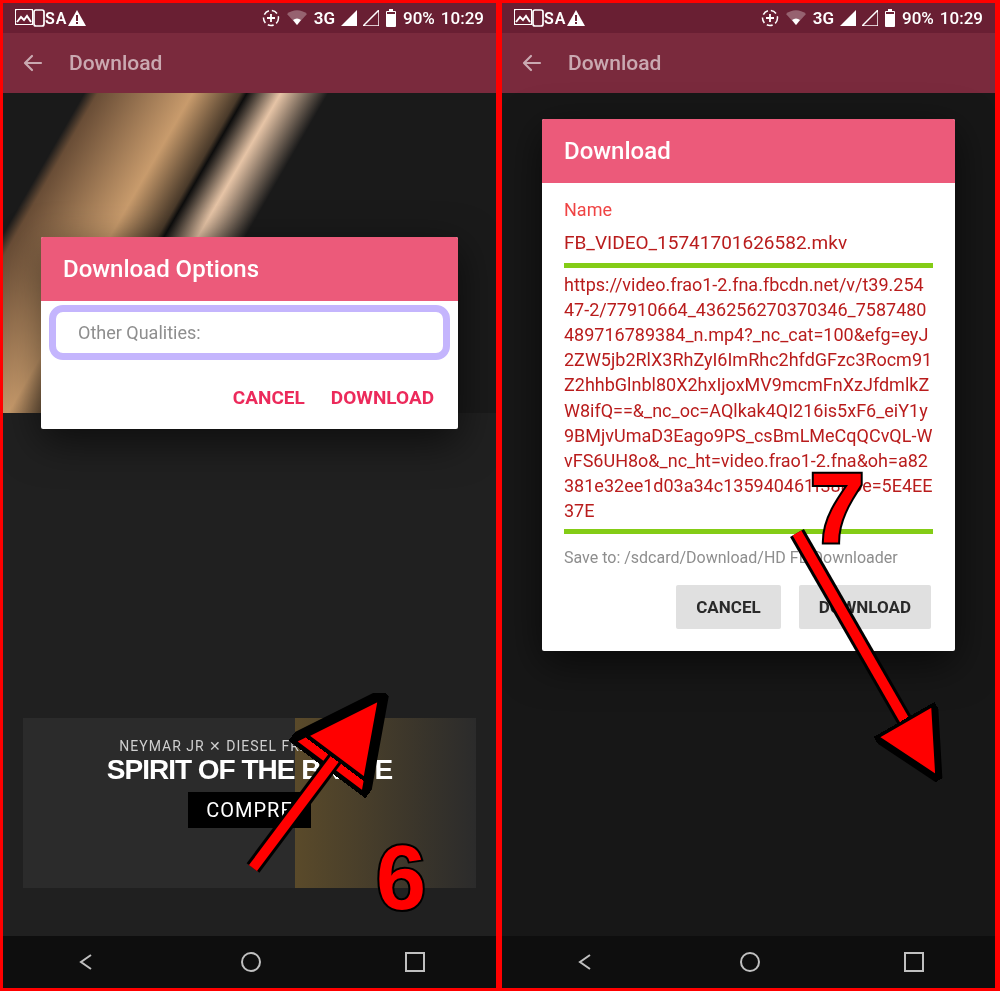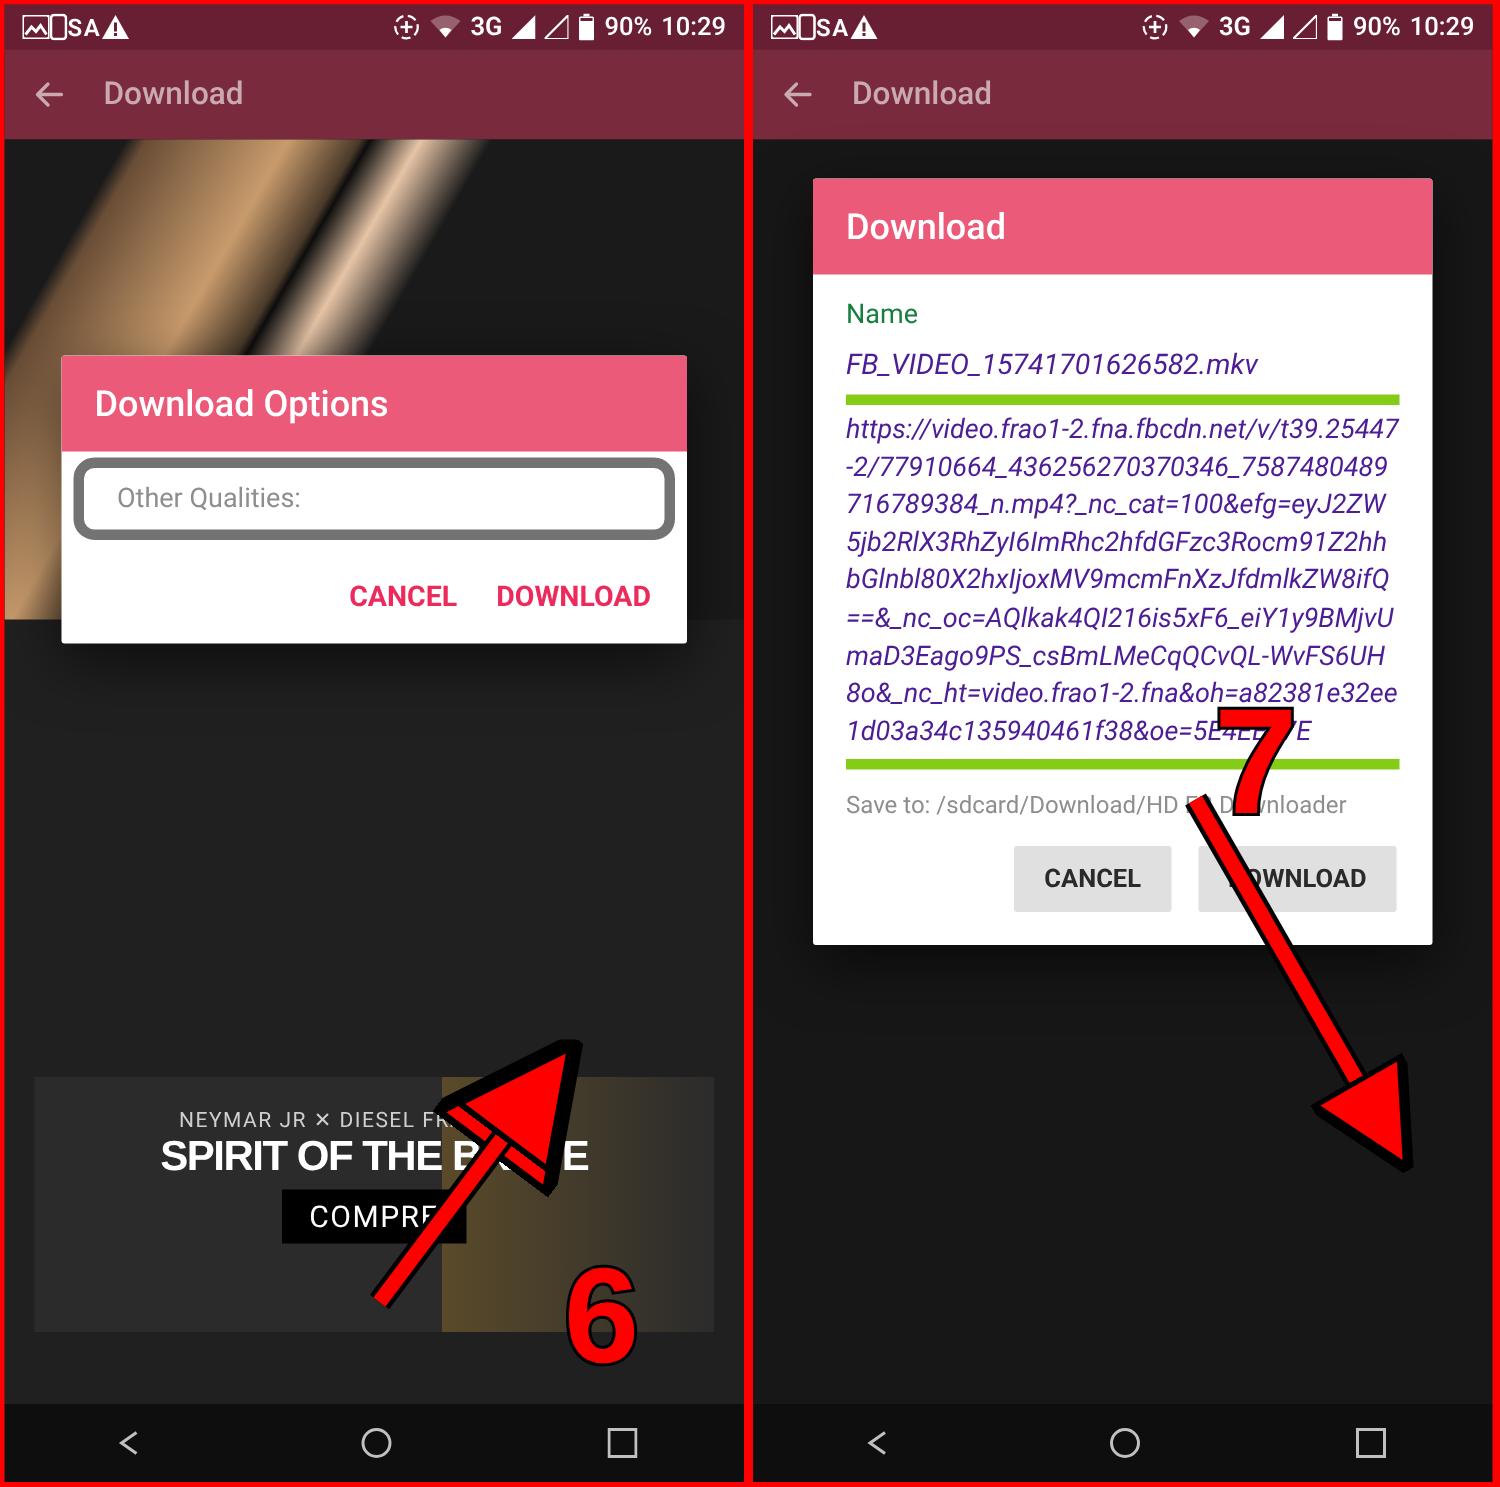--- a/index.html
+++ b/index.html
@@ -21,21 +21,21 @@
   
   .status {
     height: 30px;
     background: #691f33;
     color: #fff;
     display: flex;
     align-items: center;
     padding: 0 12px;
     font-size: 16px;
   }
-  .status-left { display: flex; align-items: center; }
+  .status-left { display: flex; }
   .status-right { margin-left: auto; display: flex; gap: 6px; align-items: center; font-size: 17px; font-weight: 500; text-align: center; }
   .ic { display: inline-block; }
   .ic svg { display: block; }
   
   .app-header {
     height: 60px;
     background: #7a2a3d;
     color: rgba(255,255,255,.6);
     display: flex;
     align-items: center;
@@ -117,45 +117,44 @@
   }
   .radio.sel { border-color: #ec2a5b; }
   .radio.sel::after {
     content:"";
     width: 12px; height: 12px;
     background:#ec2a5b;
     border-radius:50%;
   }
   .group-caption { color:#8e8e8e; font-size:18px; padding: 10px 22px 4px; }
   .red-box {
-    border: 7px solid #737373;
+    border: 7px solid #c4b5fd;
     border-radius: 14px;
     margin: 4px 8px 8px;
     padding-bottom: 6px;
   }
   .dialog-actions {
     display:flex;
     justify-content:flex-end;
     gap: 26px;
     padding: 18px 24px 20px;
     font-size: 19px;
     font-weight: 700;
     color: #ec2a5b;
   }
   
-  .field-label { color:#15803d; font-size:18px; padding: 16px 22px 6px; }
+  .field-label { color:#ef4444; font-size:18px; padding: 16px 22px 6px; }
   .field-value {
     margin: 0 22px;
     padding: 4px 0 6px;
-    border-bottom: 7px solid #84cc16;
+    border-bottom: 5px solid #84cc16;
     font-size: 19px;
-    color: #4c1d95;
+    color: #b91c1c;
     word-break: break-all;
     line-height: 1.4;
-    font-style: italic;
   }
   .savepath { color:#8e8e8e; font-size:16px; padding: 14px 22px 4px; }
   .d2-actions {
     display:flex;
     justify-content:flex-end;
     gap: 18px;
     padding: 14px 24px 22px;
   }
   .matbtn {
     background:#e0e0e0;

